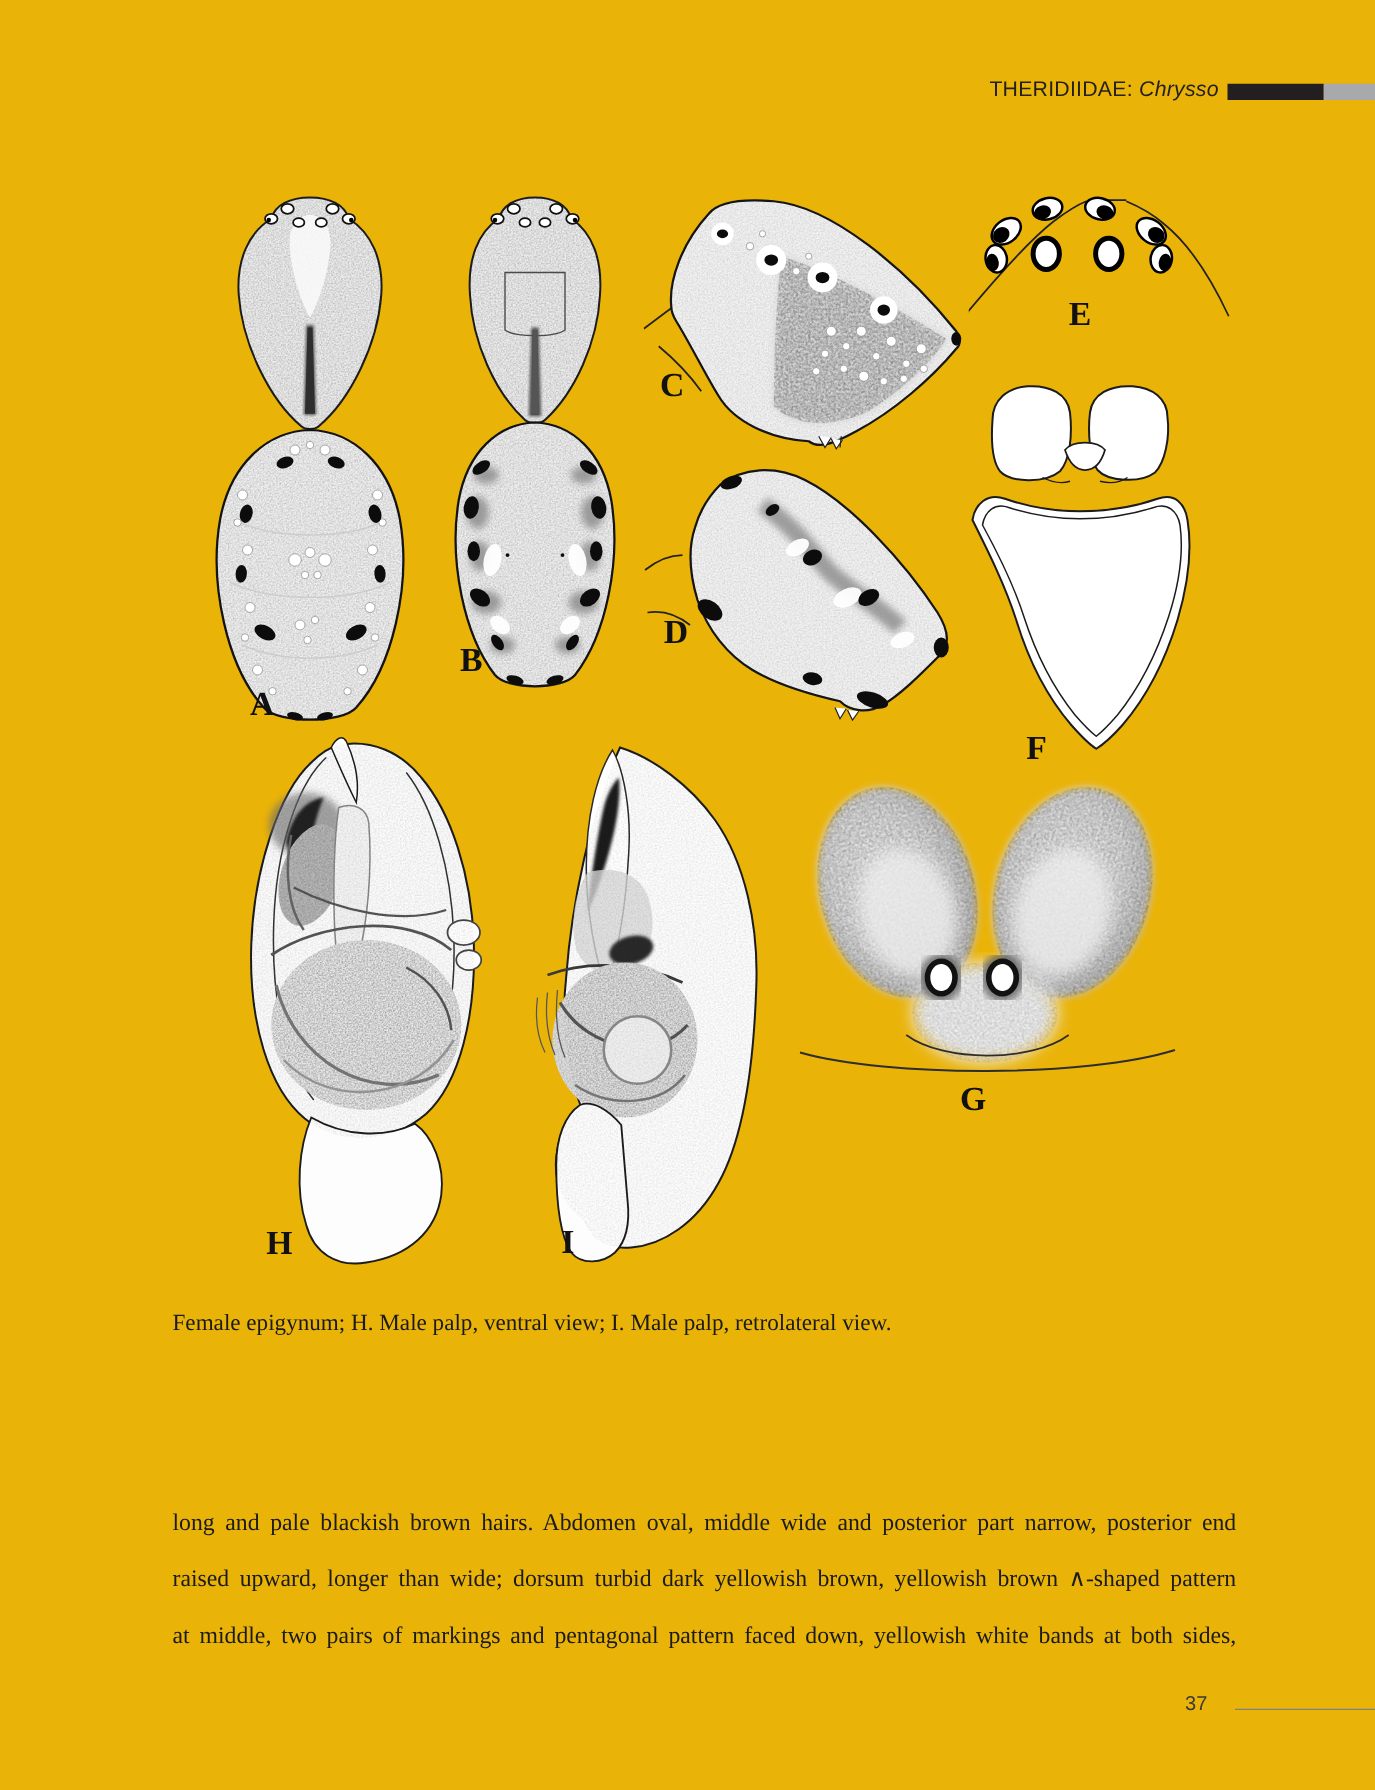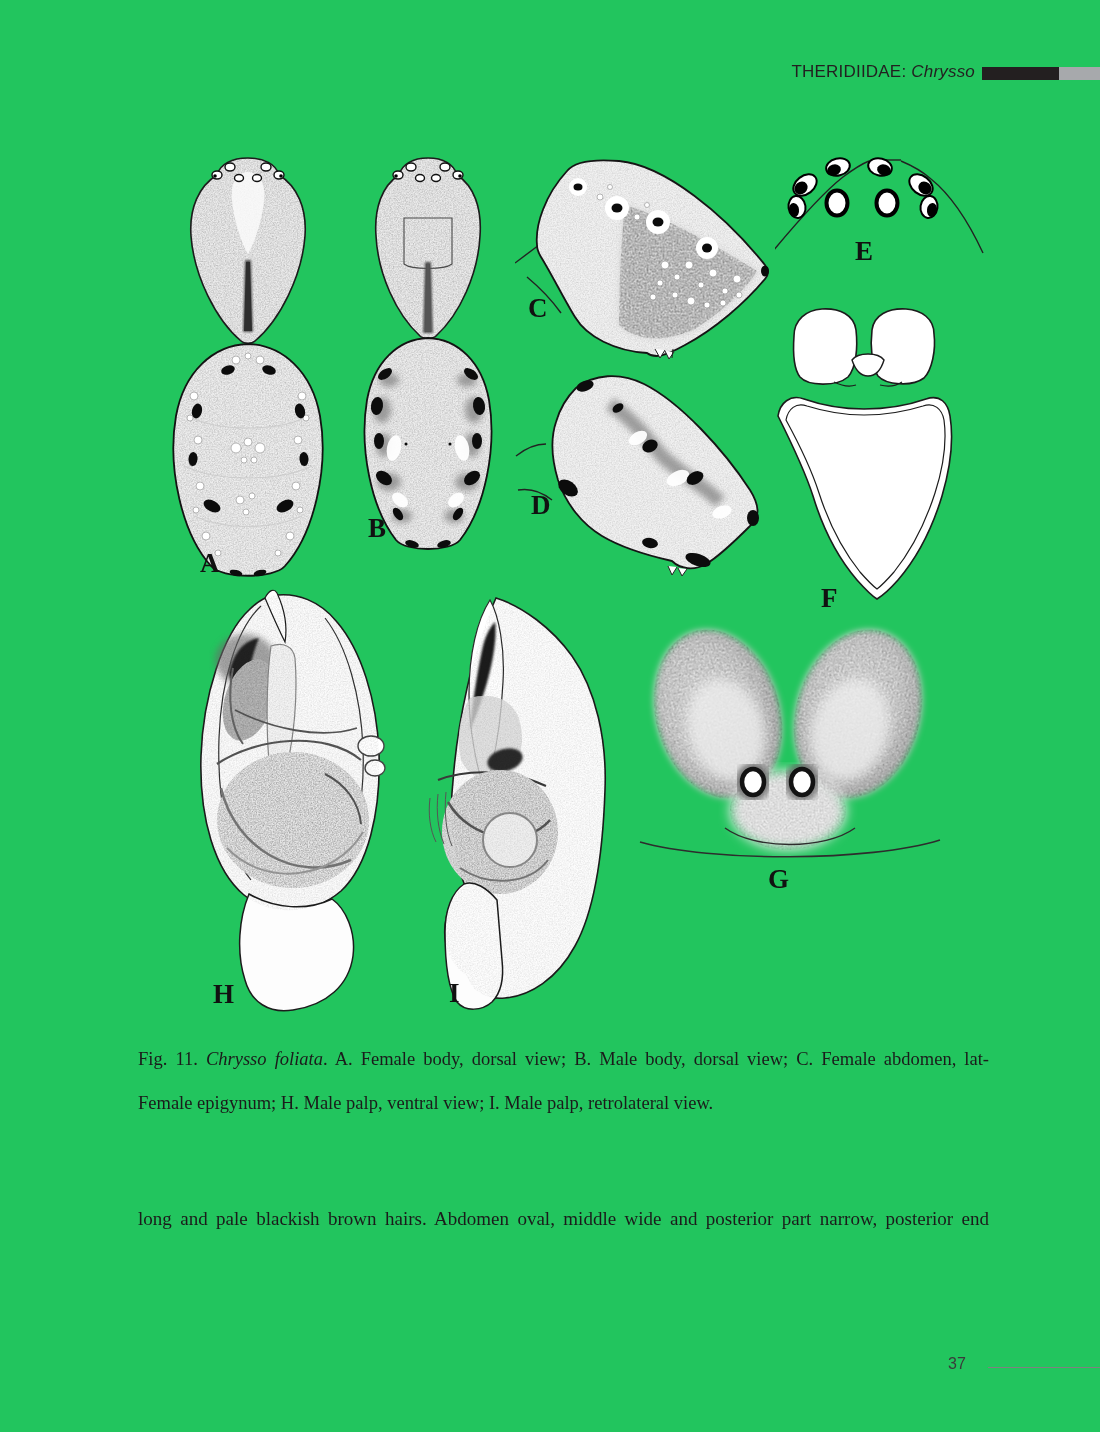--- a/index.html
+++ b/index.html
@@ -1,16 +1,16 @@
 <!DOCTYPE html>
 <html><head>
 <meta charset="utf-8">
 <style>
   html,body{margin:0;padding:0;background:#ffffff;}
-  .page{position:relative;width:1100px;height:1432px;background:#22c55e;overflow:hidden;
+  .page{position:relative;width:1100px;height:1432px;background:#eab308;overflow:hidden;
         font-family:"Liberation Serif",serif;color:#1b1b1b;}
   .running-head{position:absolute;top:62px;right:125px;font-family:"Liberation Sans",sans-serif;
         font-size:17px;color:#231f20;letter-spacing:.2px;white-space:nowrap;}
   .running-head .ital{font-style:italic;}
   .bar{position:absolute;top:67px;height:13px;}
   .bar-black{left:982px;width:77px;background:#231f20;}
   .bar-gray{left:1059px;width:41px;background:#a7a9ac;}
   .figure-area{position:absolute;left:0;top:0;width:1100px;height:1030px;}
   .panel{position:absolute;}
   .plabel{position:absolute;font-family:"Liberation Serif",serif;font-weight:bold;
@@ -402,24 +402,25 @@
     <div class="plabel" style="left:528px;top:295px">C</div>
     <div class="plabel" style="left:531px;top:492px">D</div>
     <div class="plabel" style="left:855px;top:238px">E</div>
     <div class="plabel" style="left:821px;top:585px">F</div>
     <div class="plabel" style="left:768px;top:866px">G</div>
     <div class="plabel" style="left:213px;top:981px">H</div>
     <div class="plabel" style="left:449px;top:980px">I</div>
   </div>
 
   <div class="caption">
-    <div class="jline"><span>Fig. 11. </span><span class="ital">Chrysso foliata</span><span>. A. Female body, dorsal view; B. Male body, dorsal view; C. Female abdomen, lat-</span></div>
     <div class="lastline">Female epigynum; H. Male palp, ventral view; I. Male palp, retrolateral view.</div>
   </div>
 
   <div class="bodytext">
     <div class="jline">long and pale blackish brown hairs. Abdomen oval, middle wide and posterior part narrow, posterior end</div>
+    <div class="jline">raised upward, longer than wide; dorsum turbid dark yellowish brown, yellowish brown ∧-shaped pattern</div>
+    <div class="jline">at middle, two pairs of markings and pentagonal pattern faced down, yellowish white bands at both sides,</div>
   </div>
 
   <div class="pagenum">37</div>
   <div class="endrule"></div>
 
 </div>
 
 </body></html>

